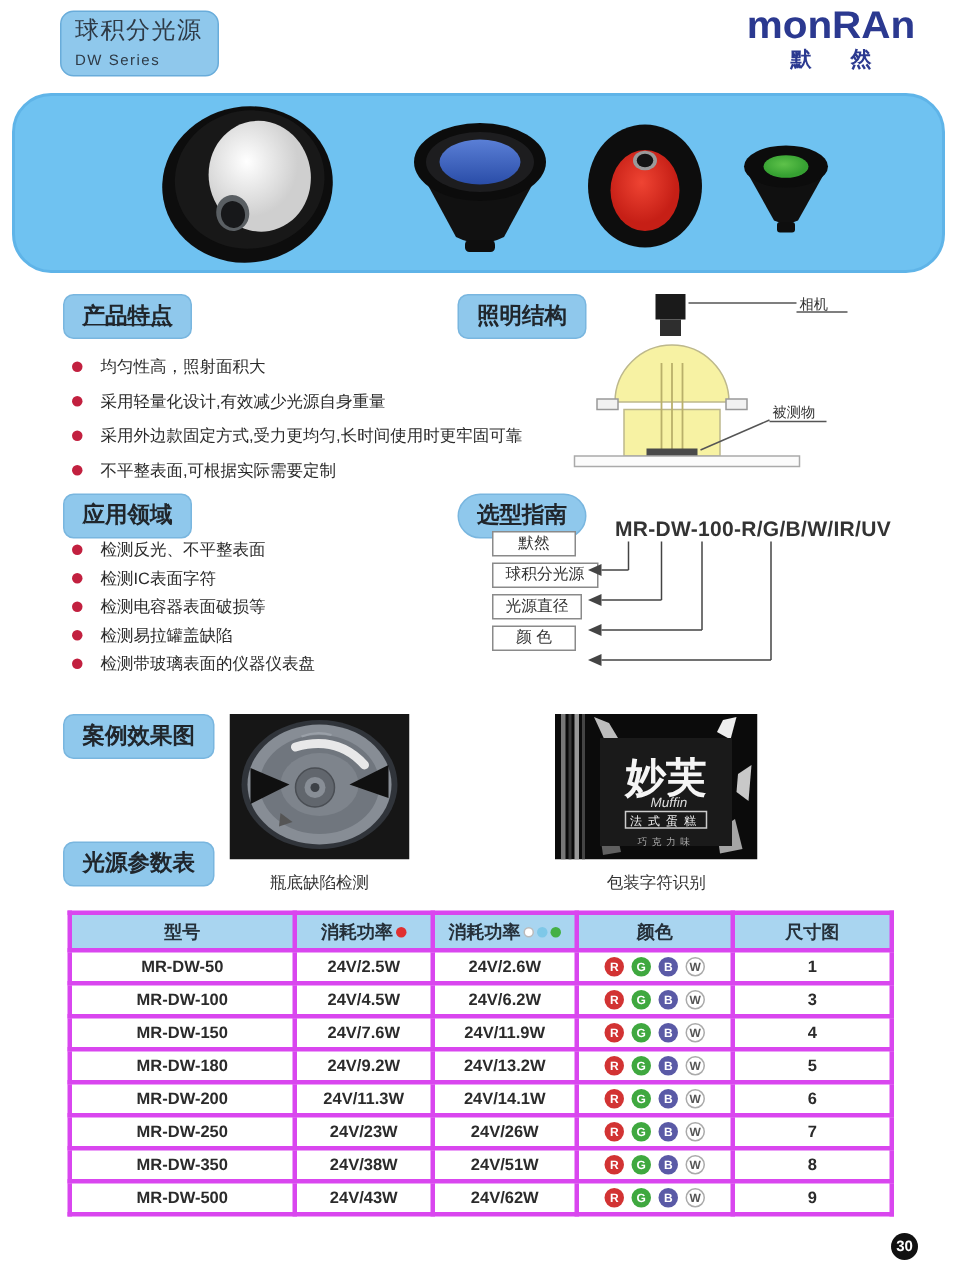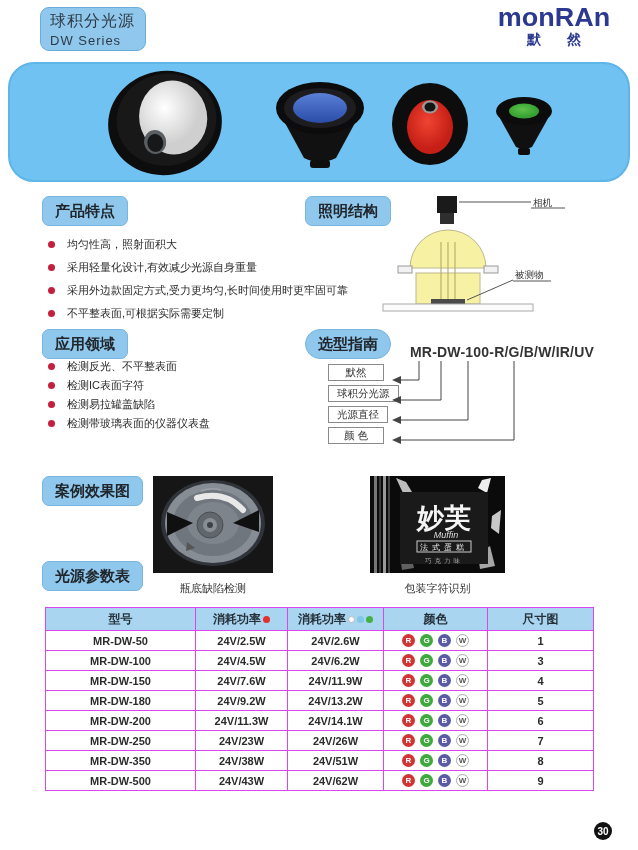--- a/index.html
+++ b/index.html
@@ -3,72 +3,72 @@
 <meta charset="utf-8">
 <style>
   html,body{margin:0;padding:0;background:#fff;}
   body{font-family:"Liberation Sans","DejaVu Sans",sans-serif;}
   #page{position:relative;width:638px;height:850px;background:#fff;overflow:hidden;}
 
   
   .title-box{position:absolute;left:40px;top:7px;width:106px;height:44px;background:#8FC8EC;
     border:1px solid #69ACDA;border-radius:9px;color:#2E3A46;padding:2px 0 0 9px;box-sizing:border-box;}
   .title-line1{font-size:16px;letter-spacing:1px;line-height:21px;}
-  .title-line2{font-size:13px;line-height:19px;letter-spacing:1px;}
+  .title-line2{font-size:10px;line-height:19px;letter-spacing:1px;}
   .logo{position:absolute;left:478px;top:3px;width:152px;text-align:center;color:#2B3990;}
   .logo-main{font-size:27px;font-weight:800;letter-spacing:0px;line-height:28px;transform:scaleY(.95);}
   .logo-sub{font-size:14px;font-weight:700;letter-spacing:11px;padding-left:11px;line-height:16px;}
 
   
   .banner{position:absolute;left:8px;top:62px;width:622px;height:120px;border-radius:26px;
     background:#6FC2F1;border:2px solid #5FB4E8;box-sizing:border-box;}
   .banner svg{position:absolute;left:0;top:0;}
 
   
   .tag{position:absolute;background:#8FC8EC;border:1px solid #79B6DF;border-radius:7px;
     color:#20262c;font-size:15px;font-weight:700;padding:5px 12px;line-height:18px;}
-  .tag-features{left:42px;top:196px;}
+  .tag-features{left:42px;top:196px;text-decoration:underline;}
   .tag-structure{left:305px;top:196px;}
   .tag-applications{left:42px;top:329px;}
   .tag-selector{left:305px;top:329px;border-radius:15px;}
   .tag-cases{left:42px;top:476px;}
   .tag-params{left:42px;top:561px;}
 
   
   .bullets{position:absolute;list-style:none;margin:0;padding:0;}
   .bullets li{display:flex;align-items:center;color:#2b2b2b;font-size:11px;white-space:nowrap;}
   .bullets .dot{width:7px;height:7px;border-radius:50%;background:#C2203F;margin-right:12px;flex:0 0 auto;}
   .list-features{left:48px;top:233px;}
   .list-features li{height:23px;}
   .list-applications{left:48px;top:357px;}
   .list-applications li{height:19px;}
 
   
   .structure-svg{position:absolute;left:375px;top:196px;}
 
   
   .model-code{position:absolute;left:410px;top:344px;font-size:14px;font-weight:700;color:#333;letter-spacing:0.2px;}
-  .sel-boxes{position:absolute;left:328px;top:364px;}
+  .sel-boxes{position:absolute;left:328px;top:354px;}
   .sel-box{display:table;box-sizing:border-box;height:16px;margin-bottom:4px;min-width:56px;
     background:#fff;border:1px solid #8a8a8a;font-size:10.5px;line-height:13px;color:#333;
     text-align:center;padding:1px 8px;white-space:nowrap;}
   .sel-svg{position:absolute;left:392px;top:355px;}
 
   
   .case-img{position:absolute;display:block;}
   .case-bottle{left:153px;top:476px;}
   .case-package{left:370px;top:476px;}
   .caption{position:absolute;top:581px;font-size:11px;color:#333;text-align:center;}
   .caption-bottle{left:153px;width:120px;}
   .caption-package{left:370px;width:135px;}
 
   
   table.params{position:absolute;left:45px;top:607px;width:548px;border-collapse:collapse;
     font-size:11px;color:#2b2b2b;table-layout:fixed;}
-  table.params th,table.params td{border:1px solid #d946ef;text-align:center;padding:0;}
+  table.params th,table.params td{border:3px solid #d946ef;text-align:center;padding:0;}
   table.params th{background:#A9D5F0;height:22px;font-size:12px;font-weight:700;color:#253039;}
   table.params td{height:19px;background:#fff;font-weight:700;}
   .hdot{display:inline-block;width:7px;height:7px;border-radius:50%;margin-left:2px;vertical-align:middle;}
   .hdot-w{border:1px solid #bbb;box-sizing:border-box;}
   .chip{display:inline-flex;width:13px;height:13px;border-radius:50%;align-items:center;justify-content:center;
     color:#fff;font-size:8px;font-weight:700;margin:0 2.5px;vertical-align:middle;}
   .chip-w{color:#555;border:1px solid #aaa;box-sizing:border-box;}
 
   
   .page-num{position:absolute;left:594px;top:822px;width:18px;height:18px;border-radius:50%;
@@ -176,20 +176,24 @@
       <li>
         <span class="dot"></span>
         <span>检测反光、不平整表面</span>
       </li>
 
       <li>
         <span class="dot"></span>
         <span>检测IC表面字符</span>
       </li>
 
+      <li>
+        <span class="dot"></span>
+        <span>检测电容器表面破损等</span>
+      </li>
 
       <li>
         <span class="dot"></span>
         <span>检测易拉罐盖缺陷</span>
       </li>
 
       <li>
         <span class="dot"></span>
         <span>检测带玻璃表面的仪器仪表盘</span>
       </li>

